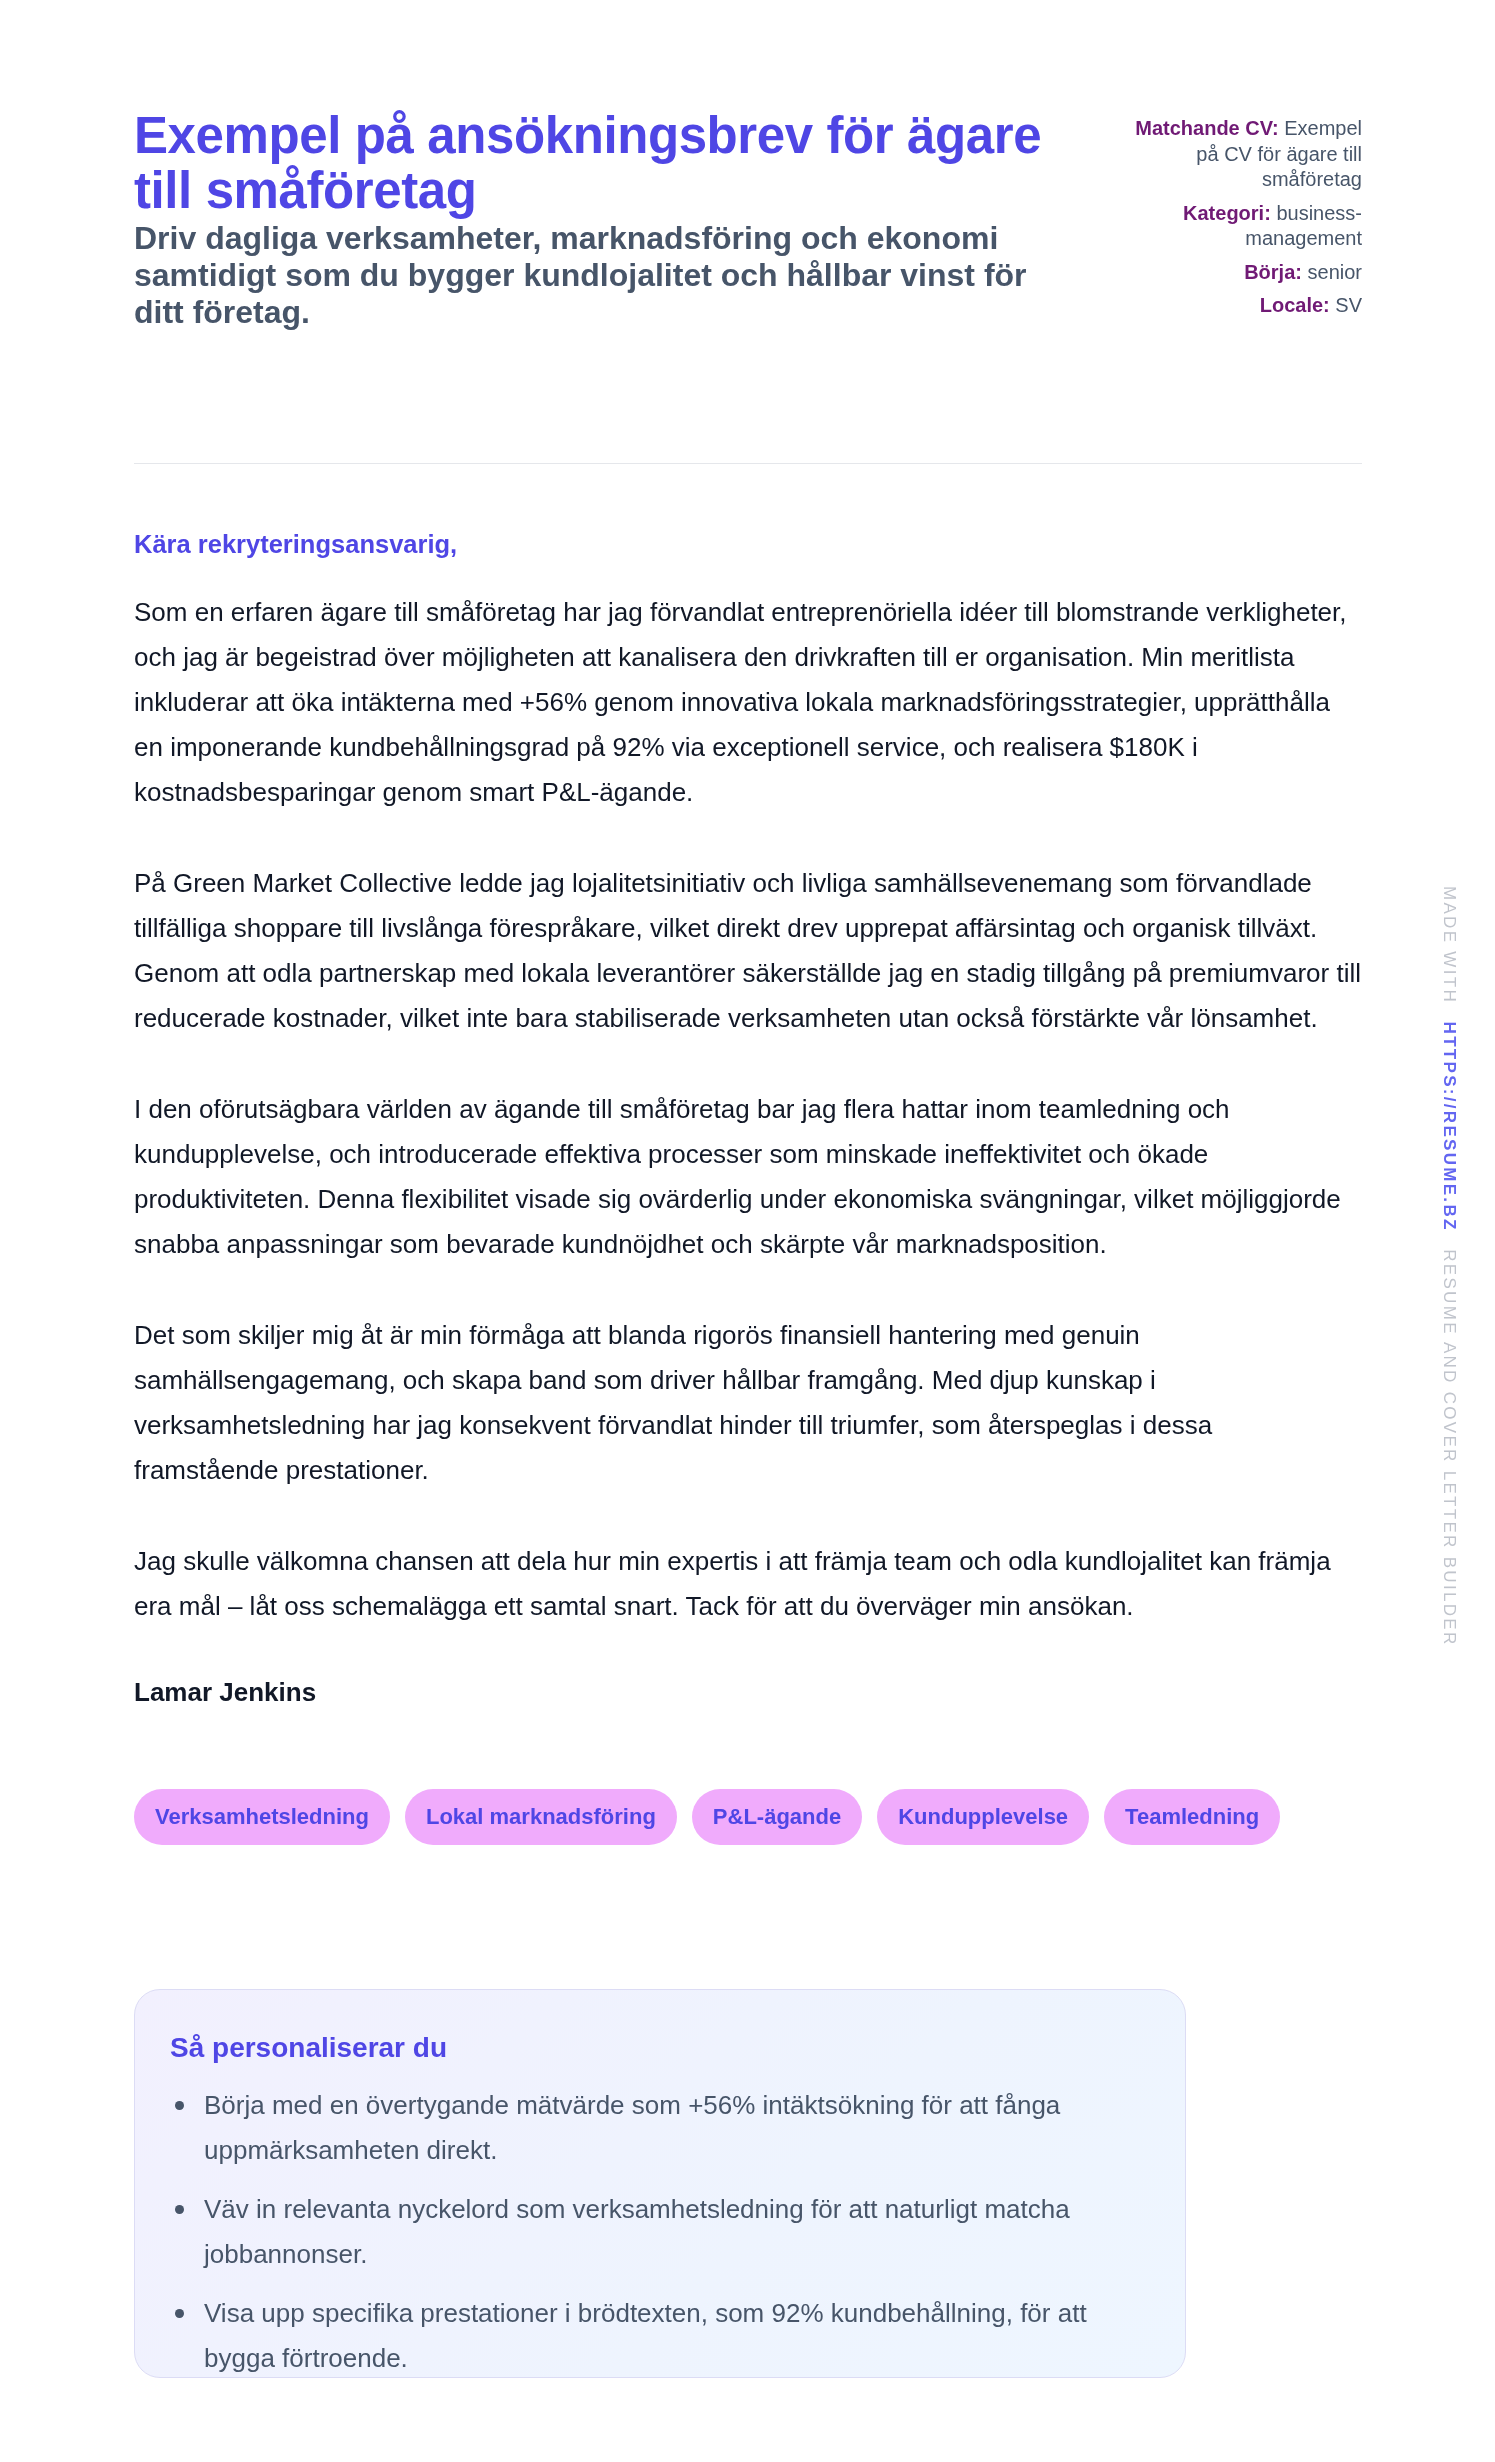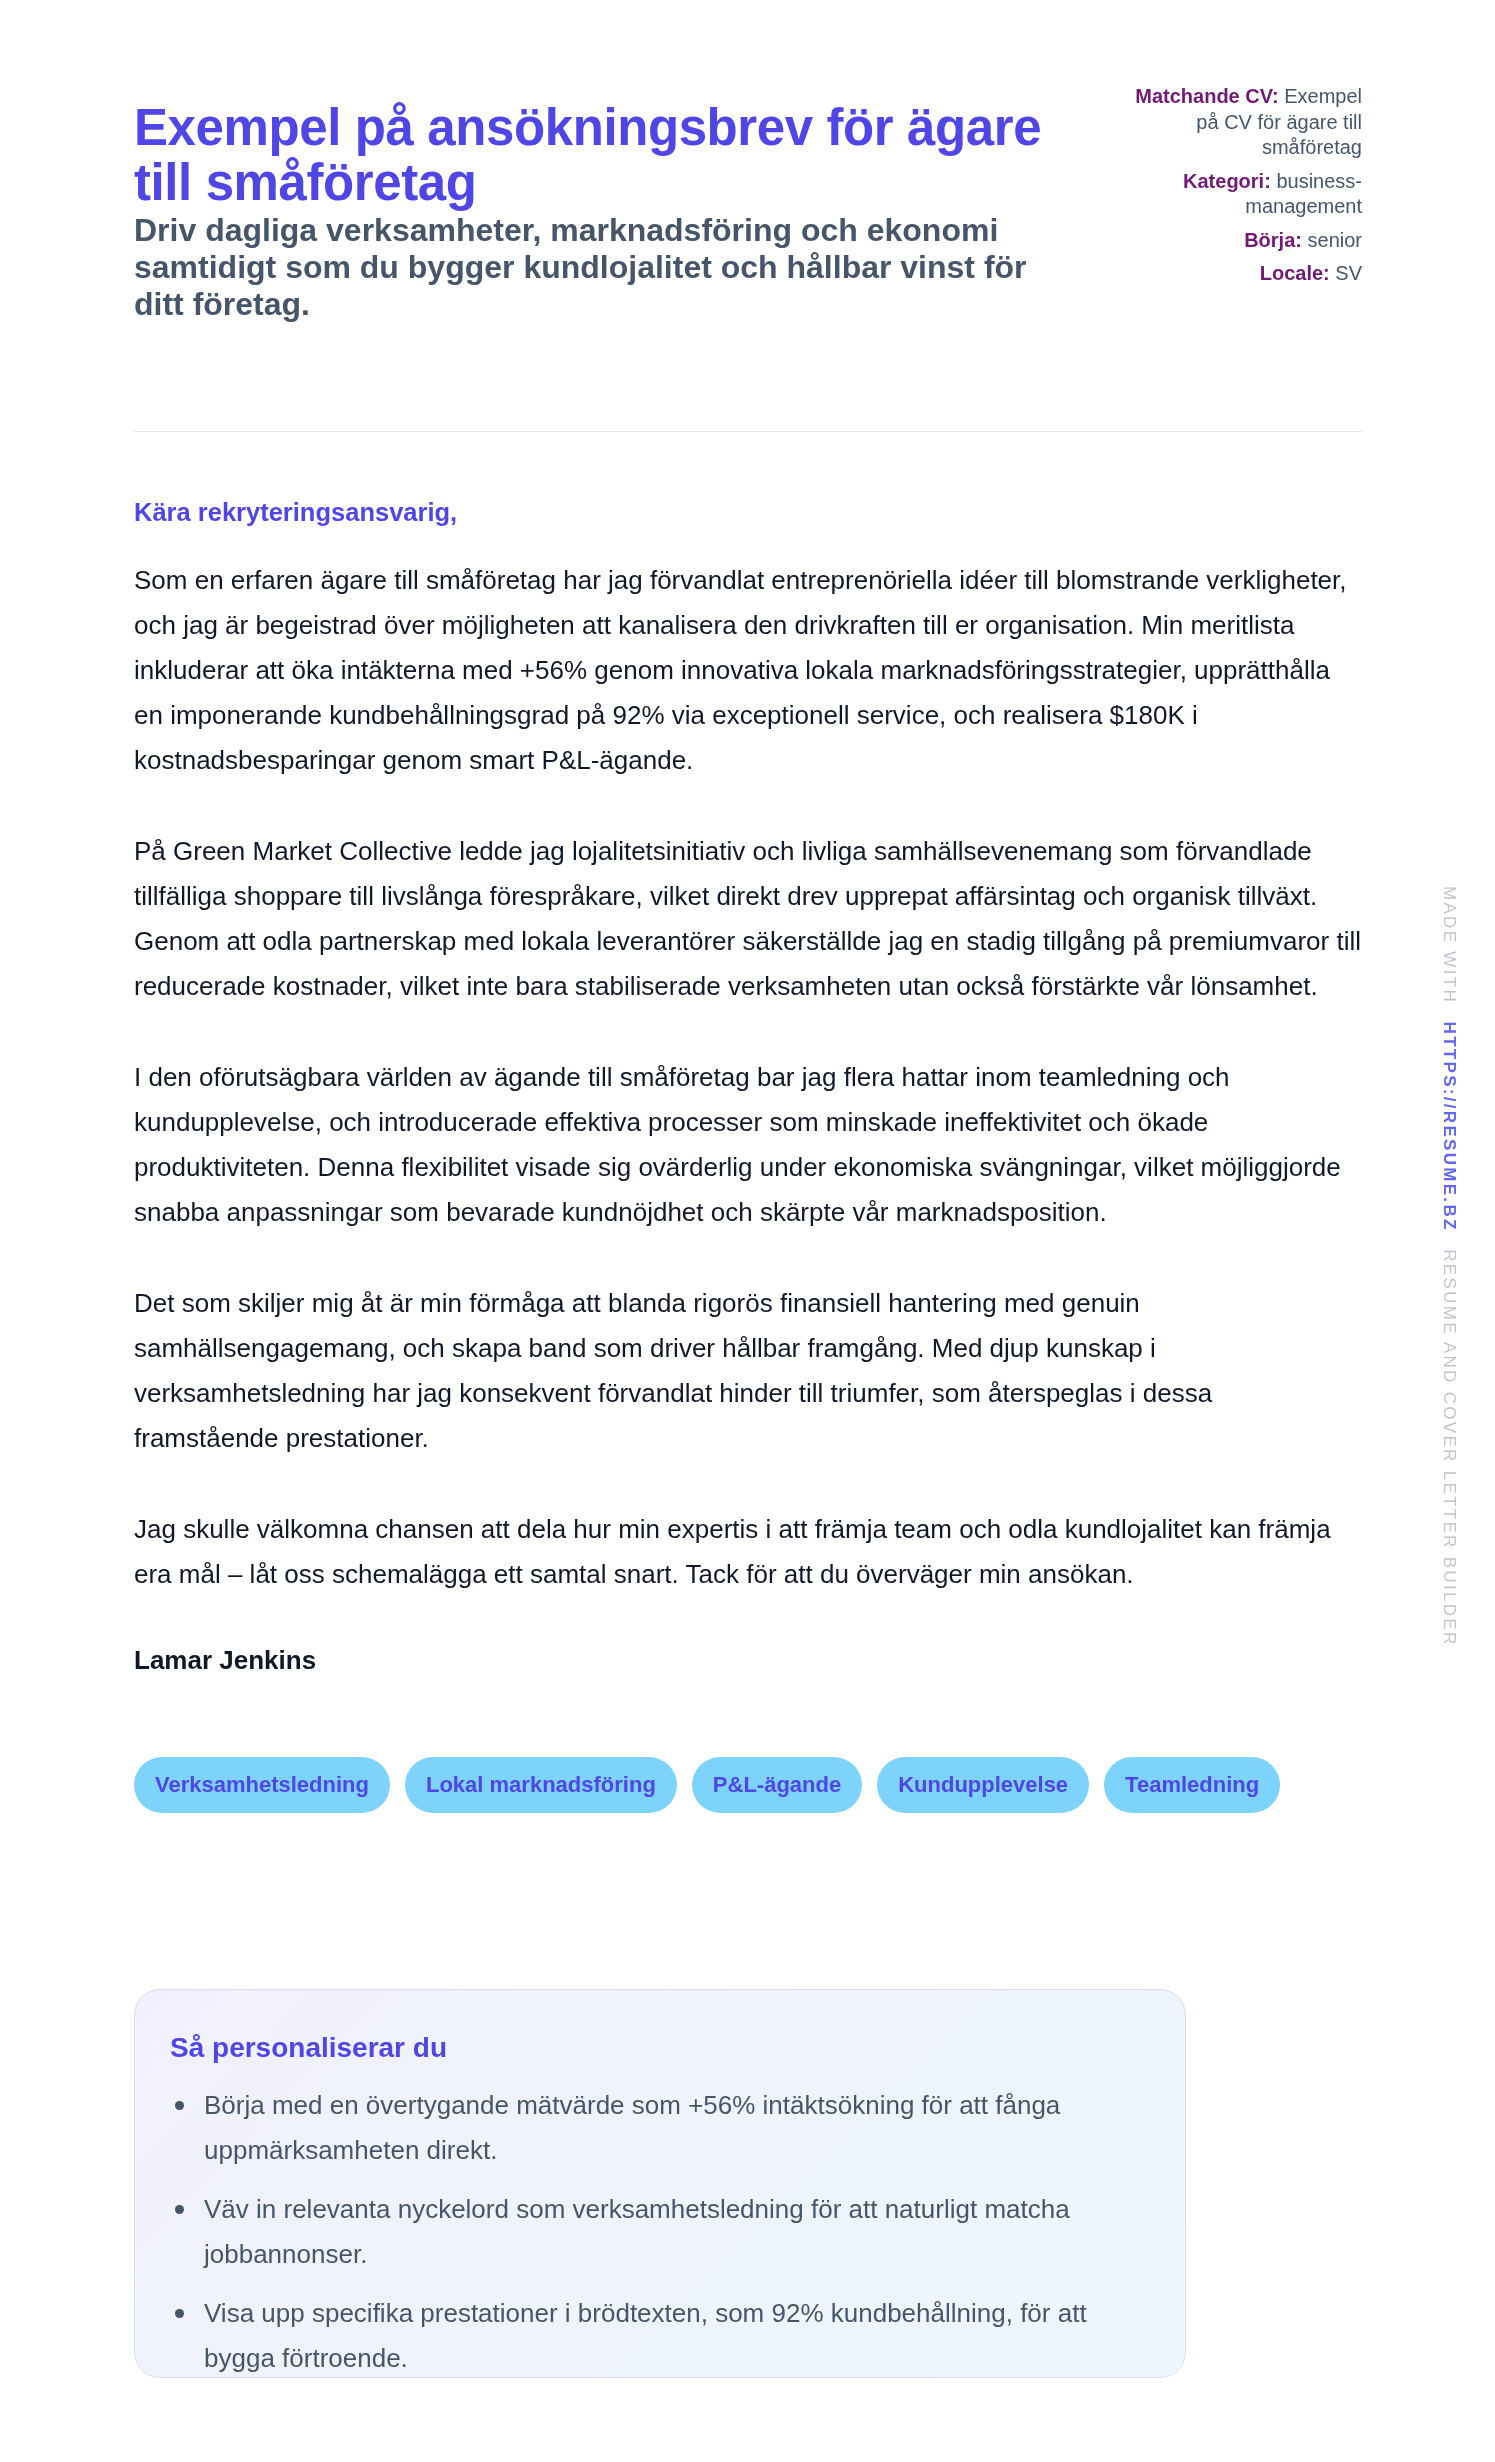--- a/index.html
+++ b/index.html
@@ -12,23 +12,24 @@
     }
     .page {
       position: absolute;
       left: 134px;
       top: 0;
       width: 1228px;
     }
     
     .header {
       position: relative;
-      padding-top: 100px;
+      padding-top: 76px;
       height: 432px;
       border-bottom: 1.8px solid #e5e7eb;
+      margin-top: 32px;
     }
     .title {
       width: 950px;
       font-size: 51px;
       line-height: 55px;
       font-weight: 700;
       color: #4f46e5;
       letter-spacing: -0.4px;
     }
     .subtitle {
@@ -87,21 +88,21 @@
       display: flex;
       flex-wrap: wrap;
       gap: 15px;
     }
     .tag {
       display: inline-block;
       height: 56px;
       line-height: 56px;
       padding: 0 21px;
       border-radius: 28px;
-      background: #7dd3fc;
+      background: #f0abfc;
       color: #4f46e5;
       font-size: 22px;
       font-weight: 700;
       white-space: nowrap;
     }
 
     
     .tips {
       position: absolute;
       left: 0;

